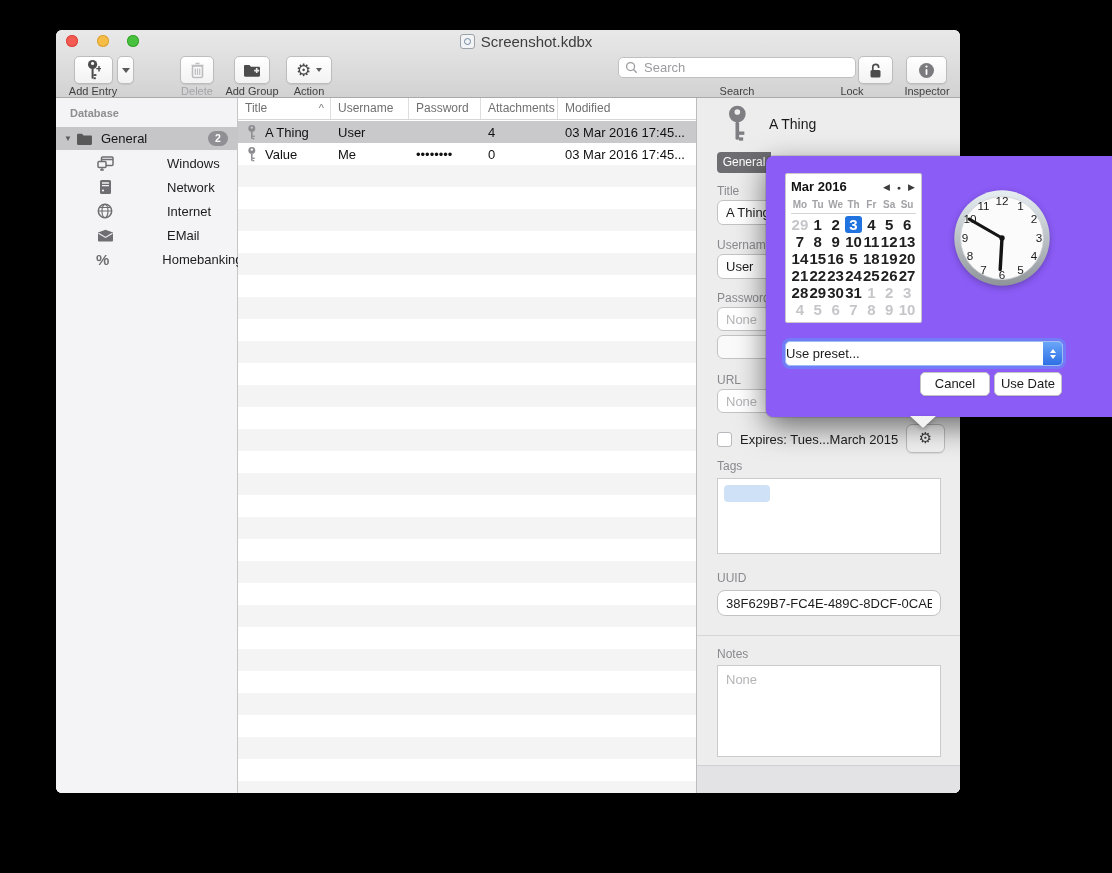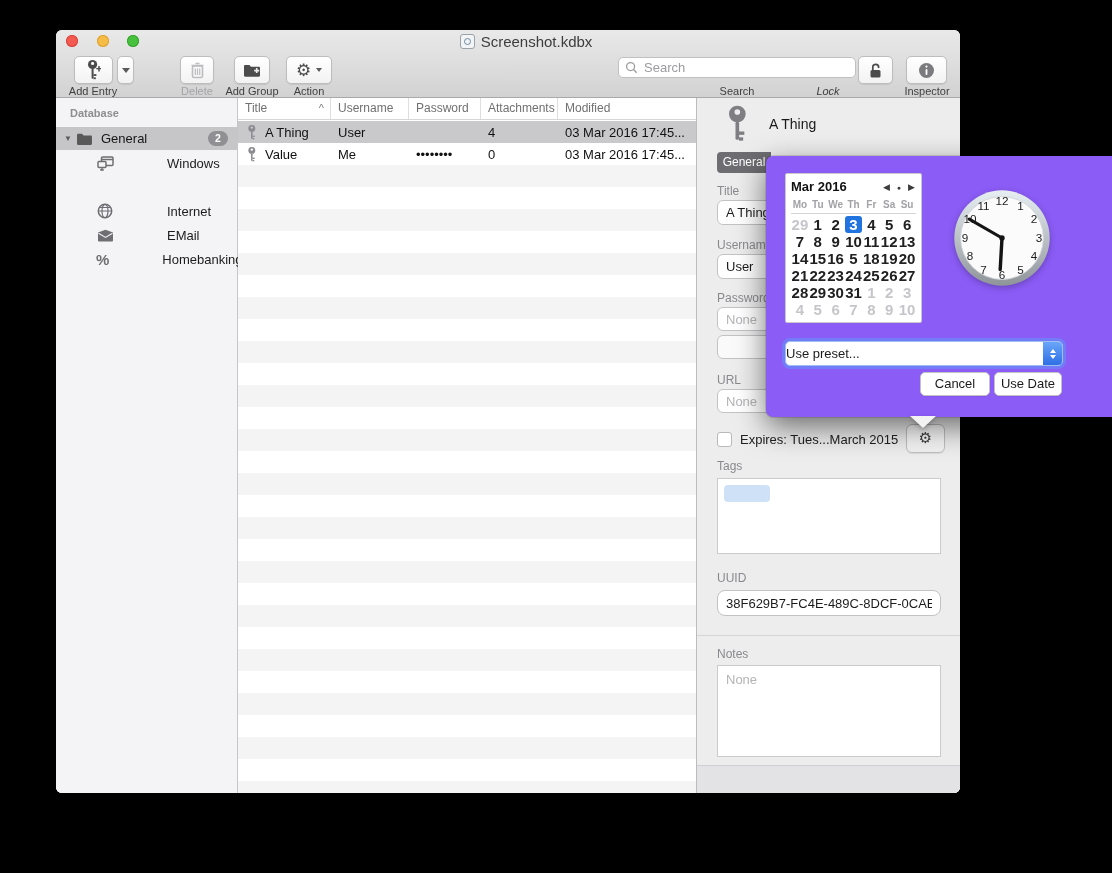--- a/index.html
+++ b/index.html
@@ -193,21 +193,21 @@
         <input type="text" placeholder="Search" style="">
       </div>
       <div class="tb-label" style="left:562px;width:238px;">Search</div>
 
       <div class="tb-btn" style="left:802px;width:35px;">
         <svg width="15" height="17" viewBox="0 0 15 17">
           <rect x="2.5" y="8" width="10" height="7.5" rx="1.5" fill="#4c4c4c"></rect>
           <path d="M4.8 8V5.2a2.9 2.9 0 0 1 5.8 0V6" fill="none" stroke="#4c4c4c" stroke-width="1.7"></path>
         </svg>
       </div>
-      <div class="tb-label" style="left:752px;width:40px;font-style:italic;">Lock</div>
+      <div class="tb-label" style="left:776px;width:40px;">Lock</div>
 
       <div class="tb-btn" style="left:850px;width:41px;">
         <svg width="17" height="17" viewBox="0 0 17 17">
           <circle cx="8.5" cy="8.5" r="7.5" fill="#7b7b7f"></circle>
           <rect x="7.6" y="7" width="1.8" height="6" rx="0.9" fill="#fff"></rect>
           <circle cx="8.5" cy="4.6" r="1.1" fill="#fff"></circle>
         </svg>
       </div>
       <div class="tb-label" style="left:840px;width:62px;">Inspector</div>
     </div>
@@ -230,20 +230,31 @@
             <svg width="17" height="15" viewBox="0 0 17 15">
               <rect x="4.5" y="1" width="11.5" height="8.5" rx="1" fill="none" stroke="#6e6e73" stroke-width="1.5"></rect>
               <line x1="4.5" y1="3.6" x2="16" y2="3.6" stroke="#6e6e73" stroke-width="1.5"></line>
               <rect x="1" y="5.5" width="8" height="6" rx="1" fill="#f4f4f6" stroke="#6e6e73" stroke-width="1.5"></rect>
               <path d="M3 13.8h4M5 12v3.5" stroke="#6e6e73" stroke-width="1.3"></path>
             </svg>
           </span>
           <span class="lbl">Windows</span>
         </div>
 
+        <div class="sb-item" style="top:77px;">
+          <span class="ico">
+            <svg width="13" height="16" viewBox="0 0 13 16">
+              <rect x="1" y="1" width="11" height="14" rx="1.5" fill="#6e6e73"></rect>
+              <line x1="3" y1="4" x2="10" y2="4" stroke="#f4f4f6" stroke-width="1.3"></line>
+              <line x1="3" y1="6.6" x2="10" y2="6.6" stroke="#f4f4f6" stroke-width="1.3"></line>
+              <circle cx="4" cy="11.5" r="1.1" fill="#f4f4f6"></circle>
+            </svg>
+          </span>
+          <span class="lbl">Network</span>
+        </div>
 
         <div class="sb-item" style="top:101px;">
           <span class="ico">
             <svg width="16" height="16" viewBox="0 0 16 16">
               <circle cx="8" cy="8" r="6.7" fill="none" stroke="#6e6e73" stroke-width="1.5"></circle>
               <ellipse cx="8" cy="8" rx="3" ry="6.7" fill="none" stroke="#6e6e73" stroke-width="1.2"></ellipse>
               <line x1="1.3" y1="8" x2="14.7" y2="8" stroke="#6e6e73" stroke-width="1.2"></line>
               <path d="M2.2 4.5h11.6" stroke="#6e6e73" stroke-width="1.1"></path>
             </svg>
           </span>

